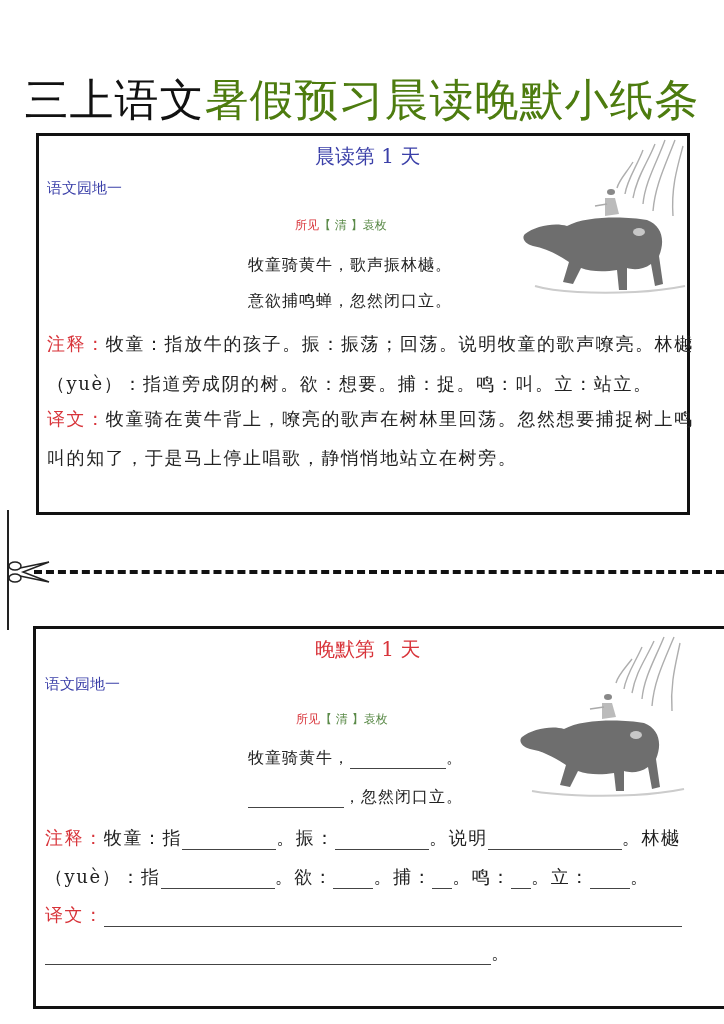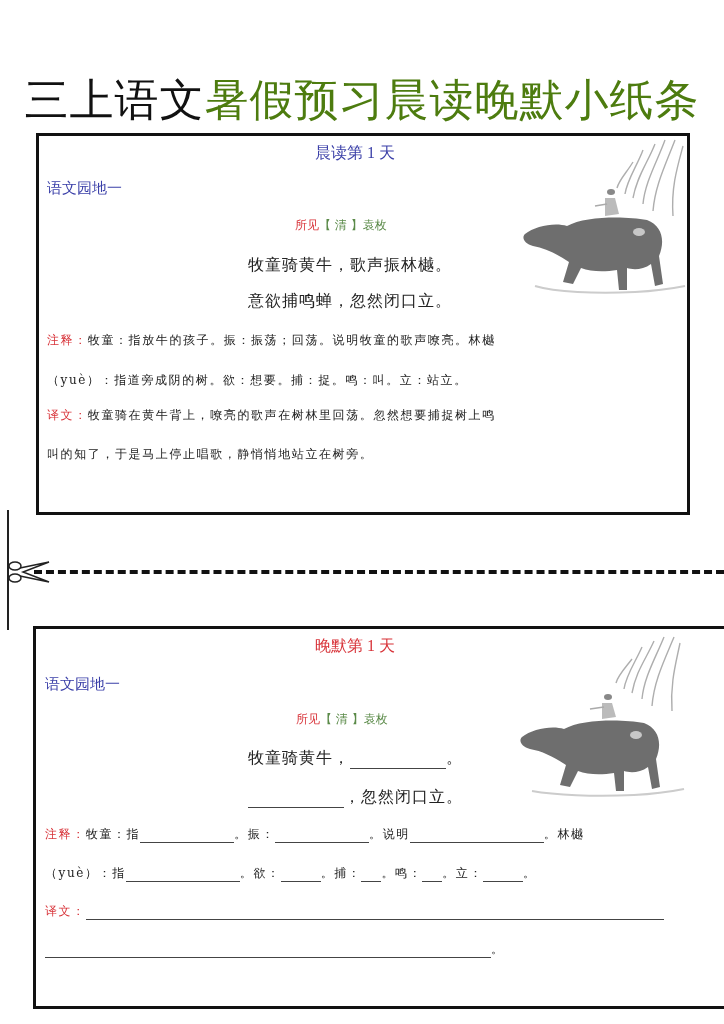--- a/index.html
+++ b/index.html
@@ -6,28 +6,28 @@
   body { width:724px; height:1024px; position:relative; overflow:hidden;
          font-family: "DejaVu Serif", "Liberation Serif", serif; color:#222; }
   .title { position:absolute; top:72px; left:0; width:724px; text-align:center;
            font-size:44px; line-height:56px; letter-spacing:1px; white-space:nowrap; }
   .title .black { color:#111; }
   .title .red { color:#4d7c0f; }
   .card { position:absolute; border:3px solid #111; background:#fff; box-sizing:border-box; }
   .card.c1 { left:36px; top:133px; width:654px; height:382px; }
   .card.c2 { left:33px; top:626px; width:694px; height:383px; }
   .abs { position:absolute; white-space:nowrap; }
-  .day-title { font-size:16px;font-family:Liberation Serif, serif; }
+  .day-title { font-size:20px; }
   .blue { color:#3a3fa8; }
   .red { color:#d8343a; }
   .green { color:#5a8a48; }
   .unit { font-size:15px; }
   .poem-title { font-size:12px; }
   .line { font-size:16px; letter-spacing:1px; }
-  .note { font-size:12px; letter-spacing:1.6px; }
+  .note { font-size:18px; letter-spacing:1.6px; }
   .blank { display:inline-block; border-bottom:1.5px solid #444; vertical-align:bottom; height:14px; }
   .ink { position:absolute; }
   .cut-vline { position:absolute; left:7px; top:510px; width:2px; height:120px; background:#222; }
   .cut-dash { position:absolute; left:34px; top:570px; width:690px; height:0;
               border-top:4px dashed #111; }
   .scissors { position:absolute; left:7px; top:560px; }
 </style>
 </head>
 <body>
 

